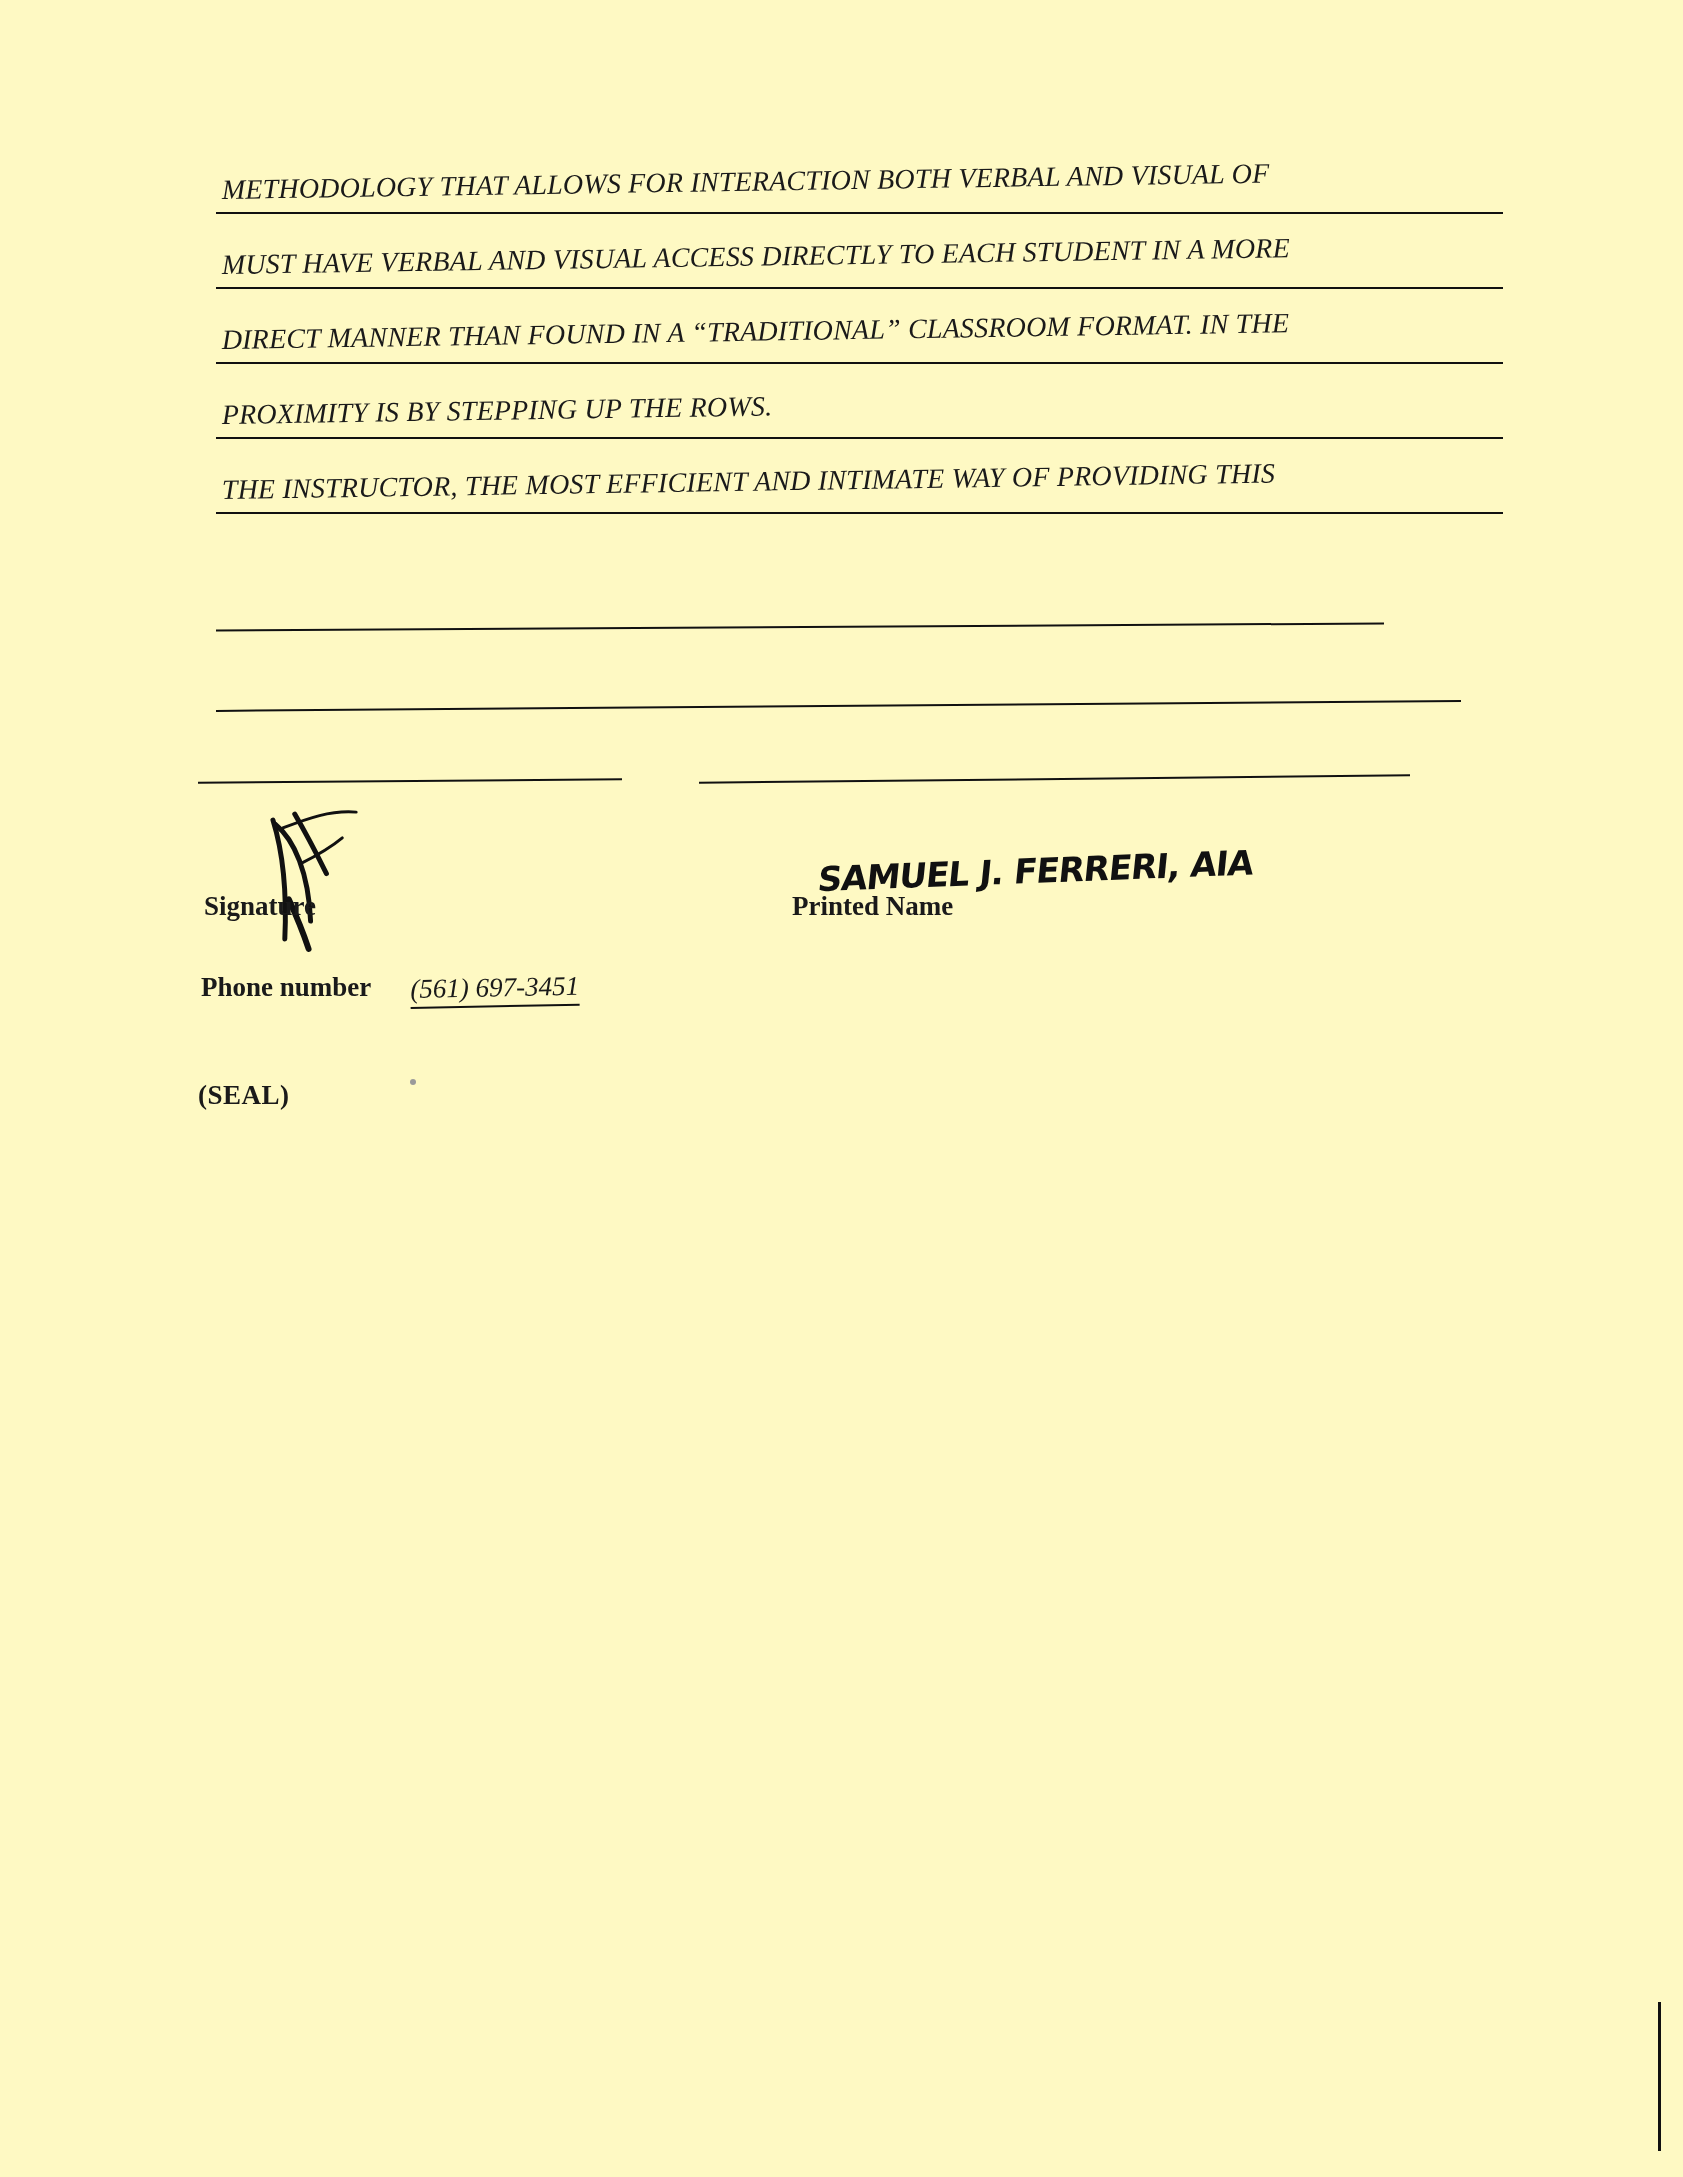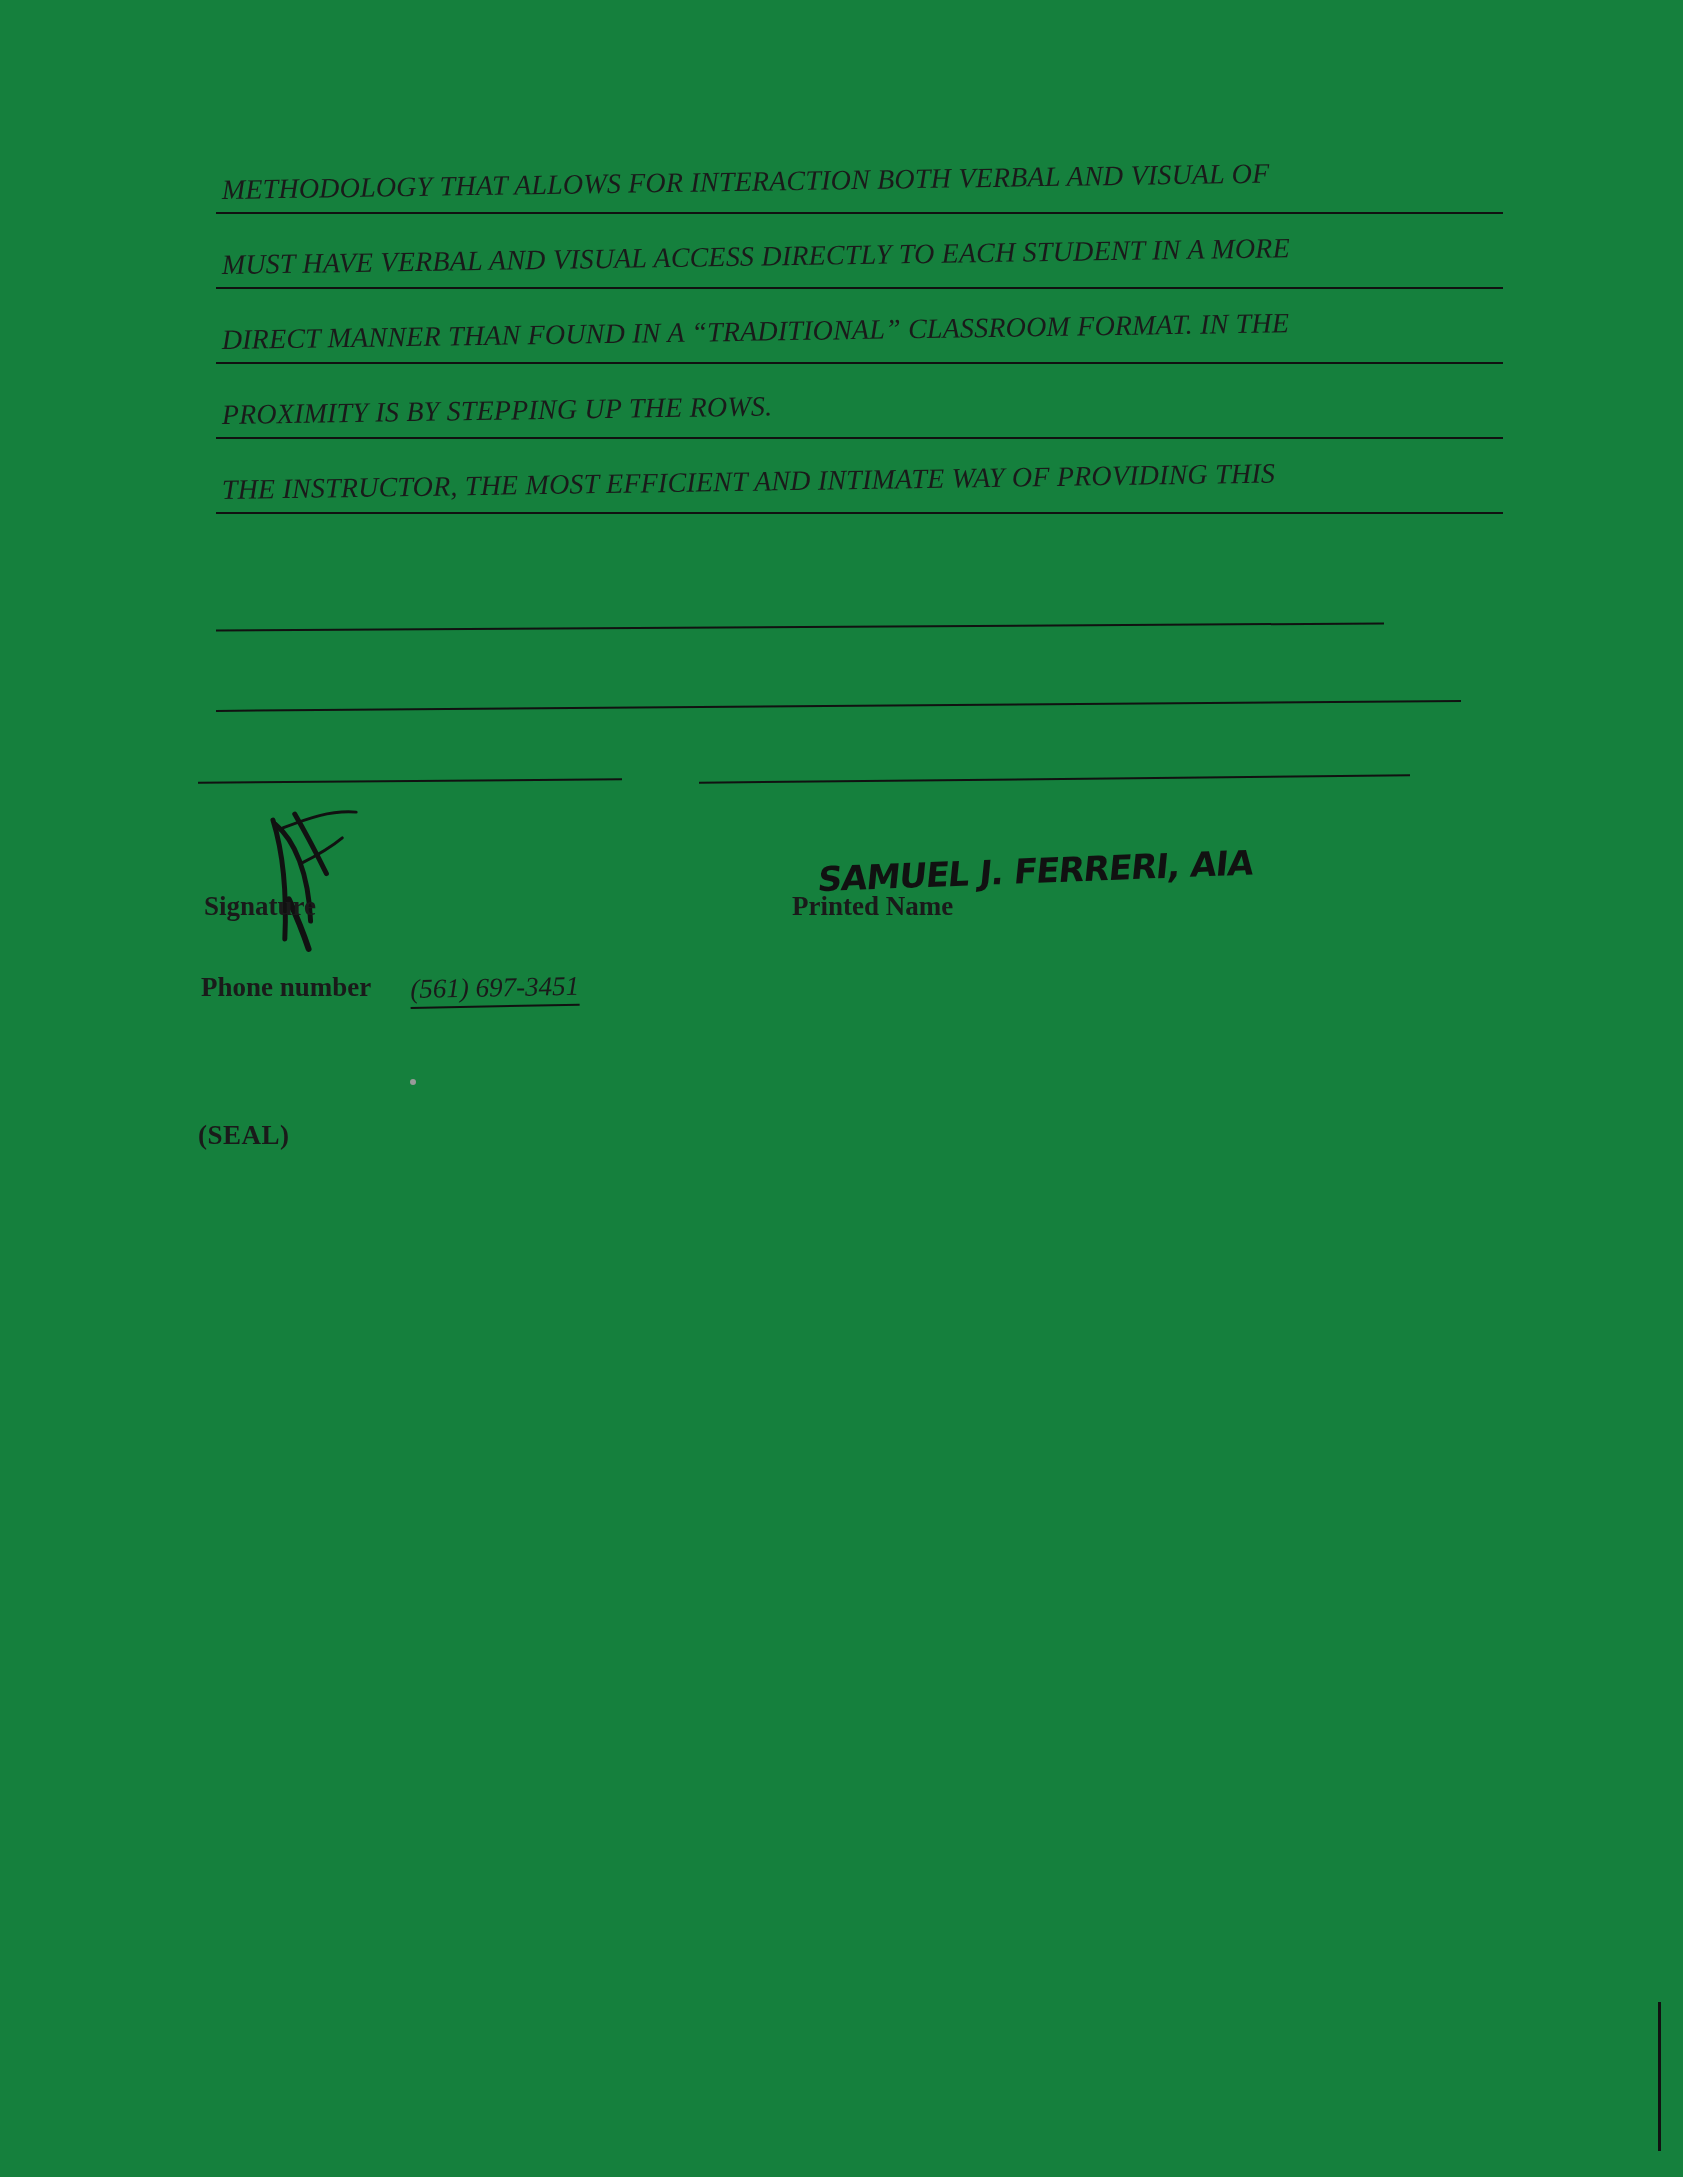--- a/index.html
+++ b/index.html
@@ -14,21 +14,21 @@
     font-family: "Liberation Serif", serif;
     color: #1a1a1a;
     overflow: hidden;
   }
 
   .page {
     position: absolute;
     left: 0; top: 0;
     width: 1683px;
     height: 2177px;
-    background: #15803d;
+    background: #fef9c3;
   }
 
   
   .body-block {
     position: absolute;
     left: 216px;
     top: 149px;
     width: 1287px;
   }
   .ruled-line {
@@ -74,21 +74,21 @@
 
   .label {
     position: absolute;
     font-weight: bold;
     font-size: 27px;
     font-family: "Liberation Serif", serif;
   }
   .label.signature   { left: 204px; top: 891px; text-align: center; }
   .label.printed     { left: 792px; top: 891px; }
   .label.phone       { left: 201px; top: 972px; text-align: right; }
-  .label.seal        { left: 198px; top: 1120px; letter-spacing: 0.5px; }
+  .label.seal        { left: 198px; top: 1080px; letter-spacing: 0.5px; }
 
   .phone-value {
     position: absolute;
     left: 410px;
     top: 974px;
     font-style: italic;
     font-size: 27px;
     border-bottom: 2px solid #111;
     padding-bottom: 2px;
     transform: rotate(-1.1deg);

